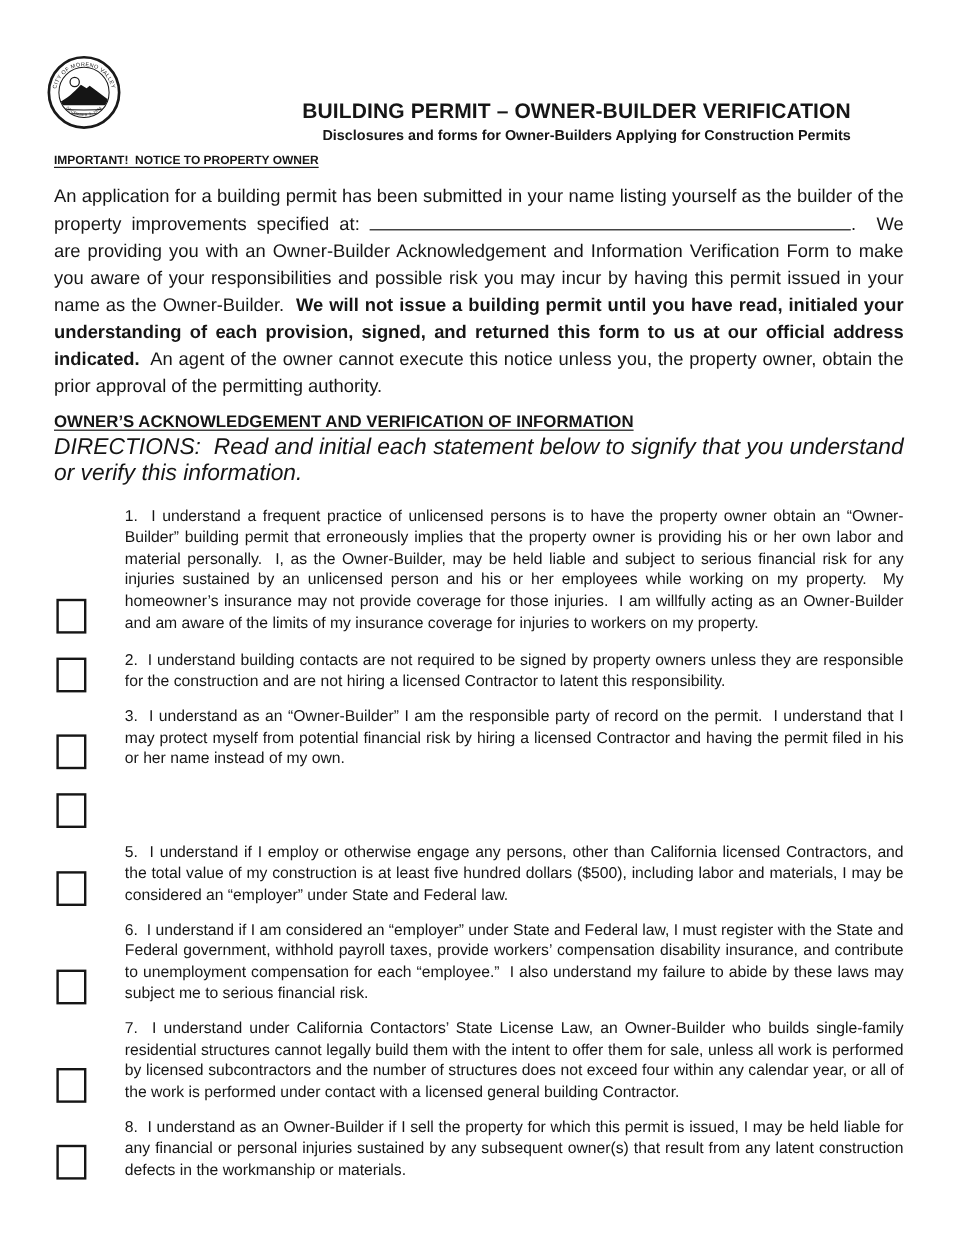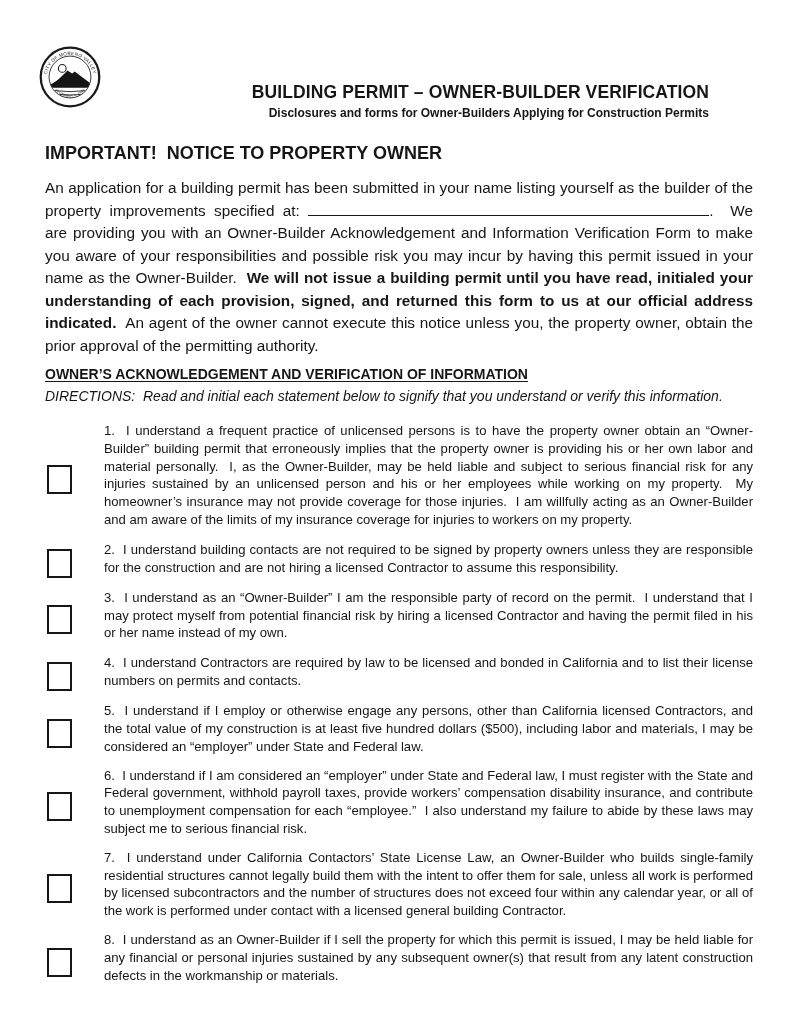--- a/index.html
+++ b/index.html
@@ -14,40 +14,40 @@
     padding: 45px 47px 0 45px;
     box-sizing: border-box;
     overflow: hidden;
   }
   .header { position: relative; min-height: 76px; }
   .logo { position: absolute; left: -6px; top: 1px; width: 62px; height: 62px; }
   .title-block { text-align: right; padding-top: 37px; padding-right: 44px; }
   .title { font-size: 17.5px; font-weight: bold; letter-spacing: 0.1px; }
   .subtitle { font-size: 12px; font-weight: bold; margin-top: 3px; }
   .notice-heading {
-    margin-top: 22px; font-size: 18px; font-weight: bold;
-    text-underline-offset: 2px;
+    margin-top: 8px; font-size: 10px; font-weight: bold;
+    text-decoration: underline; text-underline-offset: 2px;
   }
   .salutation { margin-top: 19px; font-size: 15.3px; }
   .intro {
     margin: 13px 0 0 0; font-size: 15.3px; line-height: 22.5px;
     text-align: justify;
   }
   .intro .bold { font-weight: bold; }
   .blank-line {
     display: inline-block; width: 401px; height: 15px;
     border-bottom: 1.6px solid #161616; cursor: text;
   }
   .ack-heading {
     margin-top: 9px; font-size: 14px; font-weight: bold;
     text-decoration: underline; text-underline-offset: 2px;
   }
-  .directions { font-size: 14px; font-style: italic; line-height: 22px; margin-top: 3px; text-align: justify; }
+  .directions { font-size: 19px; font-style: italic; line-height: 22px; margin-top: 3px; text-align: justify; }
   .items { margin-top: 15px; }
-  .item { display: flex; align-items: center; margin-bottom: 11px; }
+  .item { display: flex; align-items: flex-end; margin-bottom: 11px; }
   .checkbox {
     flex: none; width: 21px; height: 25px;
     border: 2.5px solid #161616; margin-left: 2px; margin-top: 9px;
     background: #ffffff; cursor: pointer;
   }
   .item-text {
     margin-left: 32px; width: 650px; font-size: 13.1px;
     line-height: 17.8px; text-align: justify;
   }
   .item-text .ital { }
@@ -99,31 +99,30 @@
   <div class="directions">DIRECTIONS:&nbsp; Read and initial each statement below to signify that you understand or verify this information.</div>
 
   <div class="items">
   <div class="item">
     <div class="checkbox"></div>
     <div class="item-text"><span>1.&nbsp; </span><span>I understand a frequent practice of unlicensed persons is to have the property owner obtain an “Owner-Builder” building permit that erroneously implies that the property owner is providing his or her own labor and material personally.&nbsp; I, as the Owner-Builder, may be held liable and subject to serious financial risk for any injuries sustained by an unlicensed person and his or her employees while working on my property.&nbsp; My homeowner’s insurance may not provide coverage for those injuries.&nbsp; I am willfully acting as an Owner-Builder and am aware of the limits of my insurance coverage for injuries to workers on my property.</span></div>
   </div>
 
   <div class="item">
     <div class="checkbox"></div>
-    <div class="item-text"><span>2.&nbsp; </span><span>I understand building contacts are not required to be signed by property owners unless they are </span><span class="ital">responsible</span><span> for the construction and are not hiring a licensed Contractor to assume this responsibility.</span></div>
+    <div class="item-text"><span>2.&nbsp; </span><span>I understand building contacts are not required to be signed by property owners unless they are </span><span class="ital">responsible</span><span> for the construction and are not hiring a licensed Contractor to latent this responsibility.</span></div>
   </div>
 
   <div class="item">
     <div class="checkbox"></div>
     <div class="item-text"><span>3.&nbsp; </span><span>I understand as an “Owner-Builder” I am the responsible party of record on the permit.&nbsp; I understand that I may protect myself from potential financial risk by hiring a licensed Contractor and having the permit filed in his or her name instead of my own.</span></div>
   </div>
 
   <div class="item">
     <div class="checkbox"></div>
-    <div class="item-text"><span>4.&nbsp; </span><span>I understand Contractors are required by law to be licensed and bonded in California and to list their license numbers on permits and contacts.</span></div>
   </div>
 
   <div class="item">
     <div class="checkbox"></div>
     <div class="item-text"><span>5.&nbsp; </span><span>I understand if I employ or otherwise engage any persons, other than California licensed Contractors, and the total value of my construction is at least five hundred dollars ($500), including labor and materials, I may be considered an “employer” under State and Federal law.</span></div>
   </div>
 
   <div class="item">
     <div class="checkbox"></div>
     <div class="item-text"><span>6.&nbsp; </span><span>I understand if I am considered an “employer” under State and Federal law, I must register with the State and Federal government, withhold payroll taxes, provide workers’ compensation disability insurance, and contribute to unemployment compensation for each “employee.”&nbsp; I also understand my failure to abide by these laws may subject me to serious financial risk.</span></div>

